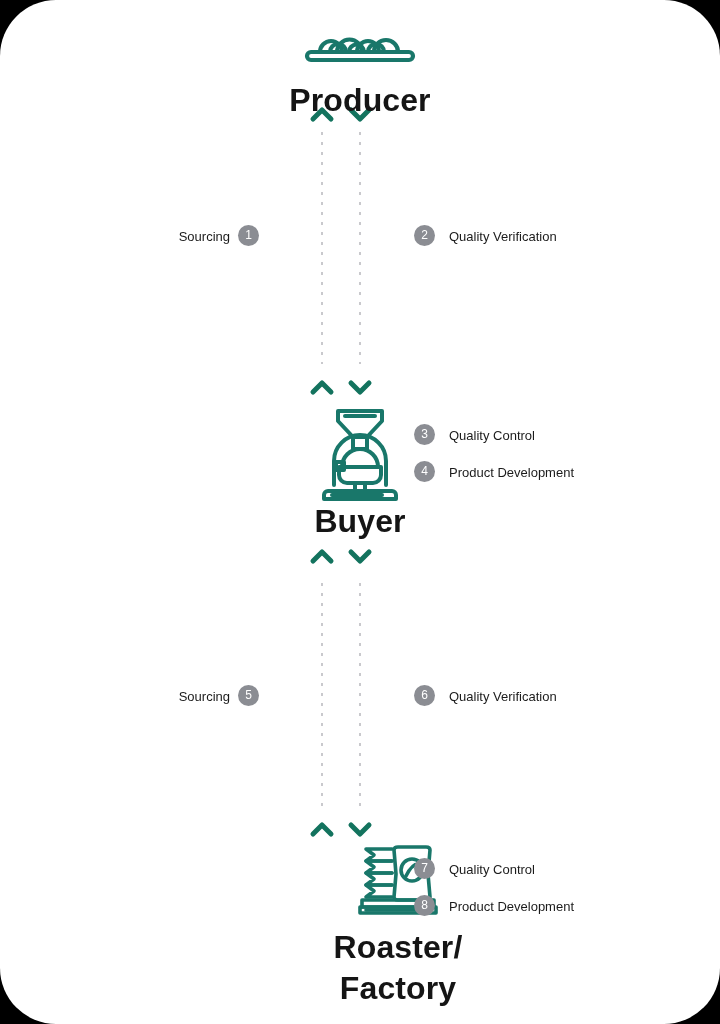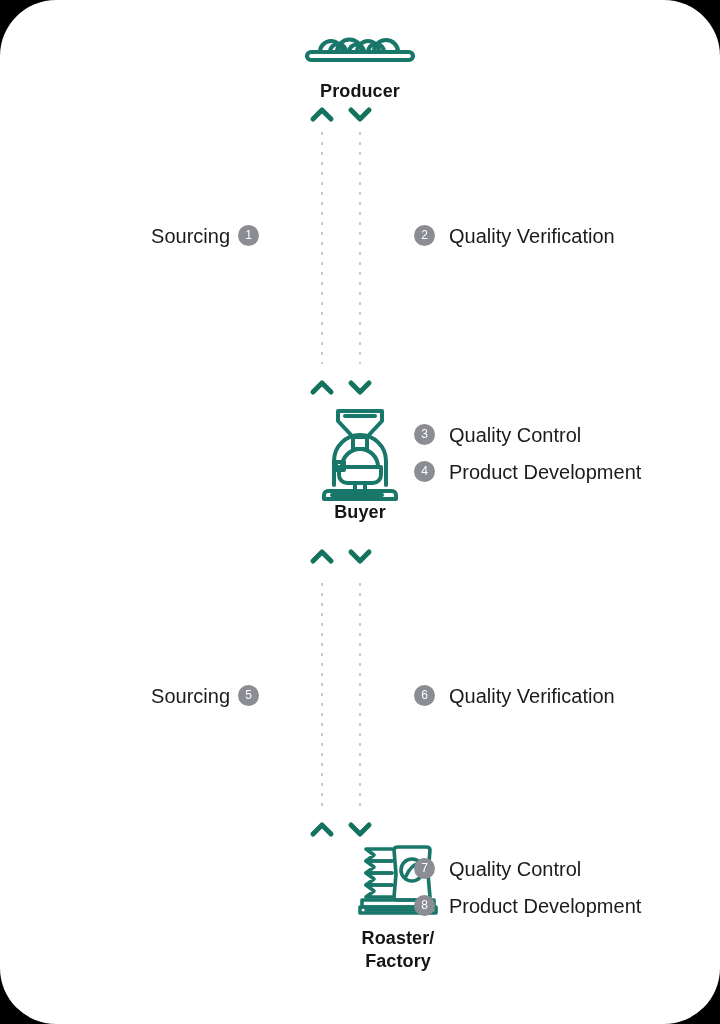--- a/index.html
+++ b/index.html
@@ -56,21 +56,21 @@
     width: 720px;
     text-align: center;
   }
   .node-icon {
     line-height: 0;
     display: flex;
     justify-content: center;
     align-items: flex-end;
   }
   .node-label {
-    font-size: 18px;
+    font-size: 32px;
     font-weight: bold;
     color: #151515;
     letter-spacing: 0.1px;
     line-height: 1.28;
   }
 
   
   .badge {
     position: absolute;
     width: 21px;
@@ -78,21 +78,21 @@
     border-radius: 50%;
     background: #8b8d93;
     color: #ffffff;
     font-size: 12px;
     line-height: 21px;
     text-align: center;
     font-weight: normal;
   }
   .step-text {
     position: absolute;
-    font-size: 20px;
+    font-size: 13px;
     color: #1b1b1b;
     white-space: nowrap;
     line-height: 21px;
   }
   .step-text.right { text-align: center; }
   .step-text.left  { text-align: right; }
 </style>
 </head>
 <body>
 

